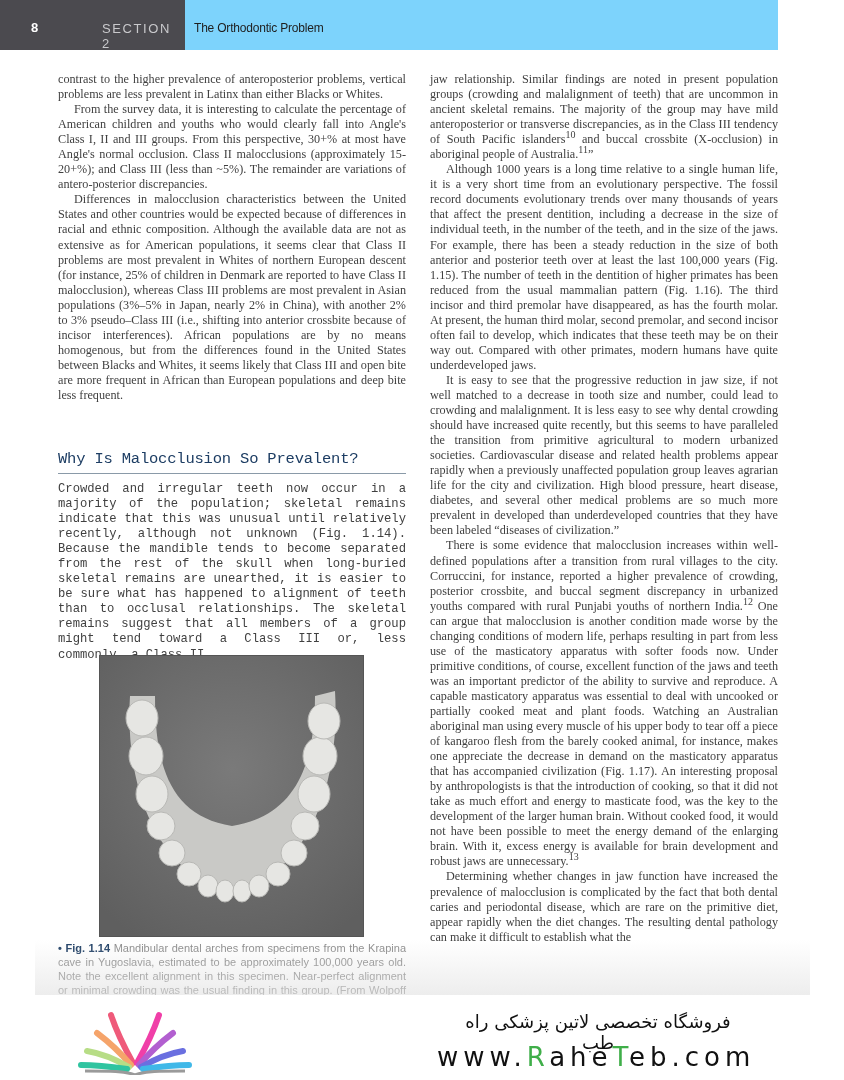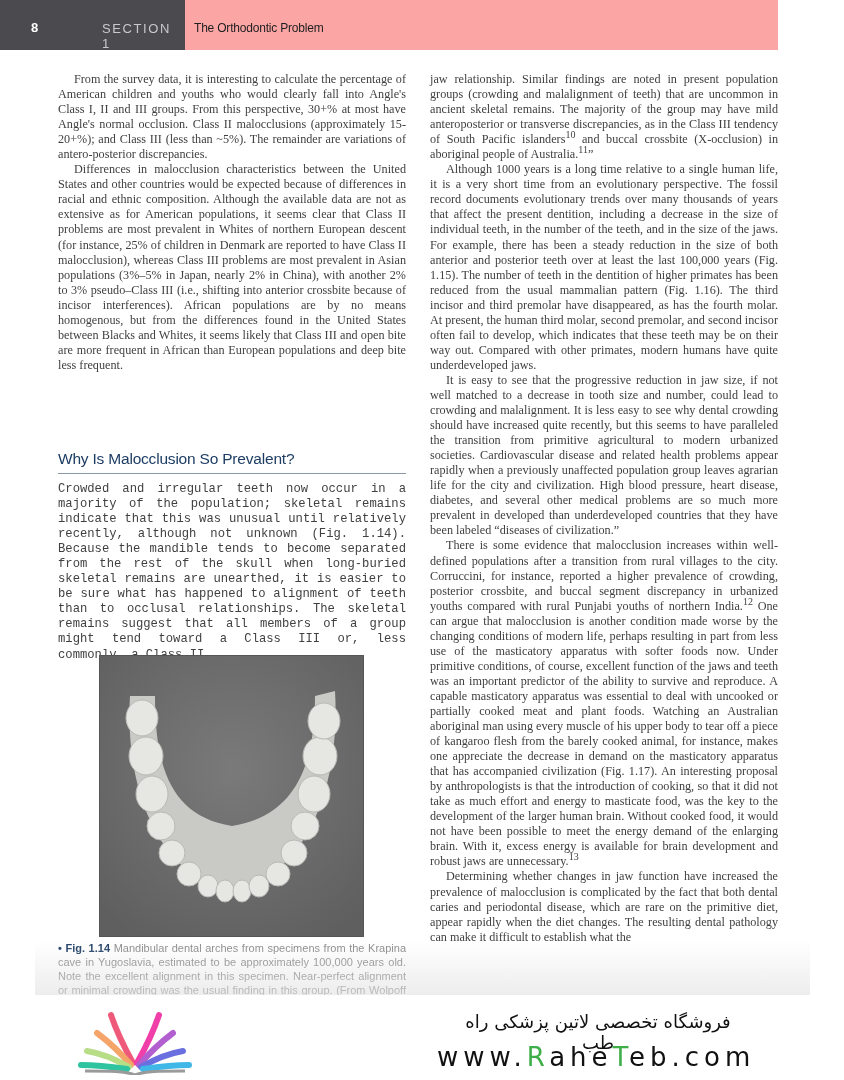--- a/index.html
+++ b/index.html
@@ -3,59 +3,60 @@
 <meta charset="utf-8">
 <style>
   * { box-sizing: border-box; margin: 0; padding: 0; }
   html, body { width: 844px; height: 1080px; background: #ffffff; overflow: hidden; }
   body { position: relative; font-family: "Liberation Serif", "DejaVu Serif", serif; color: #3a3a3a; }
 
   .header { position: absolute; left: 0; top: 0; width: 778px; height: 50px; display: flex; }
   .header-dark { width: 185px; height: 50px; background: #4b4a4f; position: relative; }
   .page-num { position: absolute; left: 31px; top: 20px; color: #ffffff; font-family: "Liberation Sans", sans-serif; font-weight: bold; font-size: 13px; }
   .section-label { position: absolute; left: 102px; top: 21px; color: #c9c9cc; font-family: "Liberation Sans", sans-serif; font-size: 13px; letter-spacing: 1.6px; }
-  .header-light { flex: 1; height: 50px; background: #fca5a5; position: relative; }
+  .header-light { flex: 1; height: 50px; background: #7dd3fc; position: relative; }
   .chapter-title { position: absolute; left: 9px; top: 21px; color: #1e1e1e; font-family: "Liberation Sans", sans-serif; font-size: 12px; letter-spacing: -0.2px; }
 
   .col { position: absolute; font-size: 12.2px; line-height: 15.05px; text-align: justify; color: #404040; }
   .col p { text-indent: 0; }
   .col p.ind { text-indent: 16px; }
   .col-left { left: 58px; top: 72px; width: 348px; }
   .col-right { left: 430px; top: 72px; width: 348px; }
   sup { font-size: 10px; line-height: 0; vertical-align: super; }
 
-  .heading { position: absolute; left: 58px; top: 450px; width: 348px; font-family: Liberation Sans, sans-serif; font-size: 15.5px; color: #1d3d63; font-weight: normal; padding-bottom: 5px; border-bottom: 1px solid #8a9aa8; letter-spacing: -0.2px; }
+  .heading { position: absolute; left: 58px; top: 450px; width: 348px; font-family: Liberation Mono, monospace; font-size: 15.5px; color: #1d3d63; font-weight: normal; padding-bottom: 5px; border-bottom: 1px solid #8a9aa8; letter-spacing: -0.2px; }
   .col-left2 { left: 58px; top: 482px; width: 348px; font-family: Liberation Mono, monospace; }
 
   .figure { position: absolute; left: 99px; top: 655px; width: 265px; height: 282px; background: #6c6c6c; border: 1px solid #555; overflow: hidden; }
   .caption { position: absolute; left: 58px; top: 941px; width: 348px; font-family: "Liberation Sans", sans-serif; font-size: 11px; line-height: 14px; color: #8a8a8a; text-align: justify; }
   .caption b { color: #1d3d63; font-weight: bold; }
 
   .fade { position: absolute; left: 35px; top: 940px; width: 775px; height: 55px; background: linear-gradient(to bottom, rgba(255,255,255,0), rgba(225,225,225,0.6)); pointer-events: none; }
 
   .footer { position: absolute; left: 0; top: 995px; width: 844px; height: 85px; background: #ffffff; }
   .logo { position: absolute; left: 75px; top: 10px; width: 120px; height: 70px; }
   .fa-text { position: absolute; left: 448px; top: 16px; width: 300px; text-align: center; font-family: "DejaVu Sans", sans-serif; font-size: 18px; color: #111; direction: rtl; }
   .url { position: absolute; left: 437px; top: 47px; font-family: "DejaVu Sans", sans-serif; font-size: 26px; letter-spacing: 5px; color: #111; }
   .url .g { color: #3fae49; }
 </style>
 </head>
 <body>
 
 <div class="header">
   <div class="header-dark">
     <span class="page-num">8</span>
-    <span class="section-label">SECTION 1</span>
+    <span class="section-label">SECTION 2</span>
   </div>
   <div class="header-light">
     <span class="chapter-title">The Orthodontic Problem</span>
   </div>
 </div>
 
 <div class="col col-left">
+  <p>contrast to the higher prevalence of anteroposterior problems, vertical problems are less prevalent in Latinx than either Blacks or Whites.</p>
   <p class="ind">From the survey data, it is interesting to calculate the percentage of American children and youths who would clearly fall into Angle's Class I, II and III groups. From this perspective, 30+% at most have Angle's normal occlusion. Class II malocclusions (approximately 15-20+%); and Class III (less than ~5%). The remainder are variations of antero-posterior discrepancies.</p>
   <p class="ind">Differences in malocclusion characteristics between the United States and other countries would be expected because of differences in racial and ethnic composition. Although the available data are not as extensive as for American populations, it seems clear that Class II problems are most prevalent in Whites of northern European descent (for instance, 25% of children in Denmark are reported to have Class II malocclusion), whereas Class III problems are most prevalent in Asian populations (3%–5% in Japan, nearly 2% in China), with another 2% to 3% pseudo–Class III (i.e., shifting into anterior crossbite because of incisor interferences). African populations are by no means homogenous, but from the differences found in the United States between Blacks and Whites, it seems likely that Class III and open bite are more frequent in African than European populations and deep bite less frequent.</p>
 </div>
 
 <h2 class="heading">Why Is Malocclusion So Prevalent?</h2>
 
 <div class="col col-left2">
   <p>Crowded and irregular teeth now occur in a majority of the population; skeletal remains indicate that this was unusual until relatively recently, although not unknown (Fig. 1.14). Because the mandible tends to become separated from the rest of the skull when long-buried skeletal remains are unearthed, it is easier to be sure what has happened to alignment of teeth than to occlusal relationships. The skeletal remains suggest that all members of a group might tend toward a Class III or, less commonly, a Class II</p>
 </div>
 

